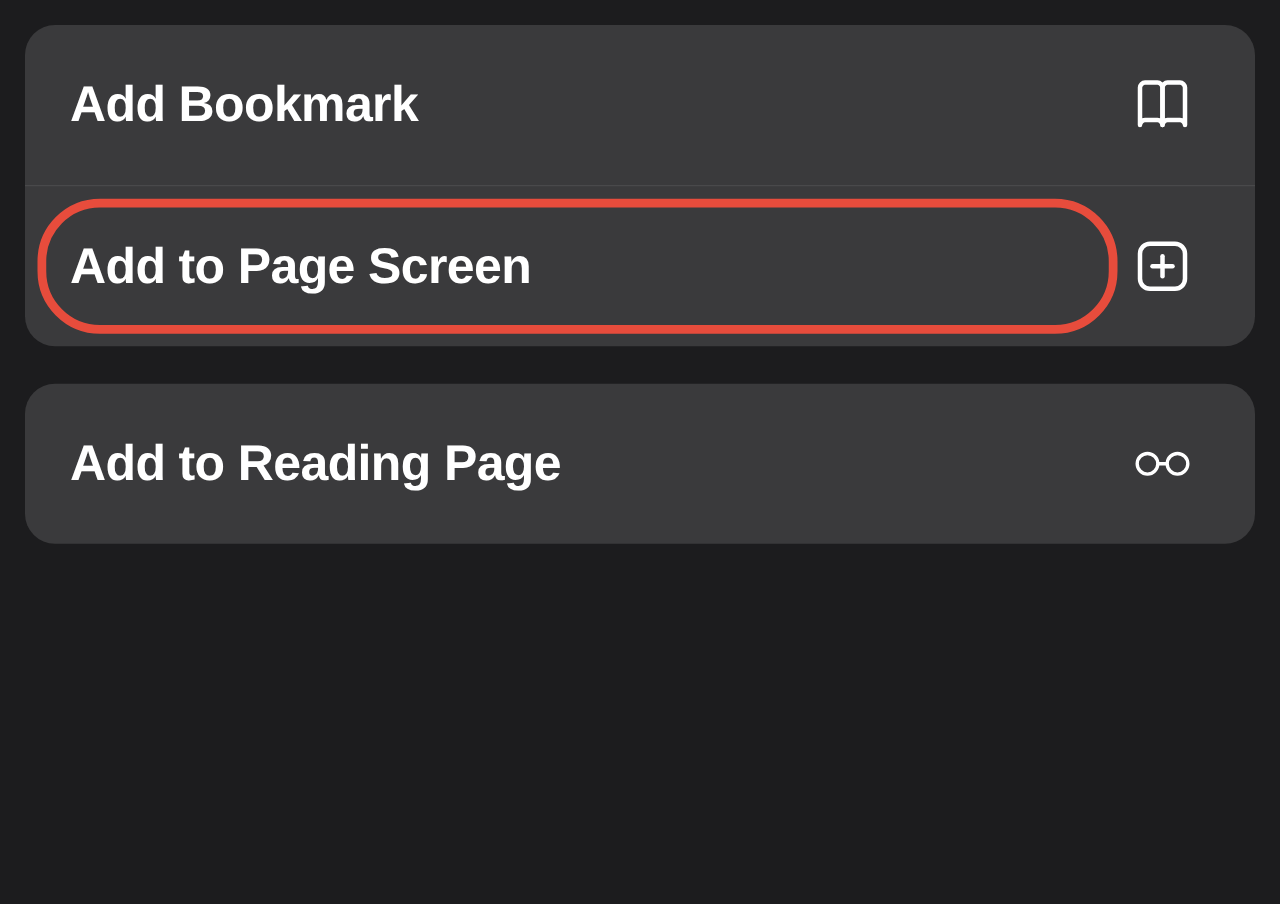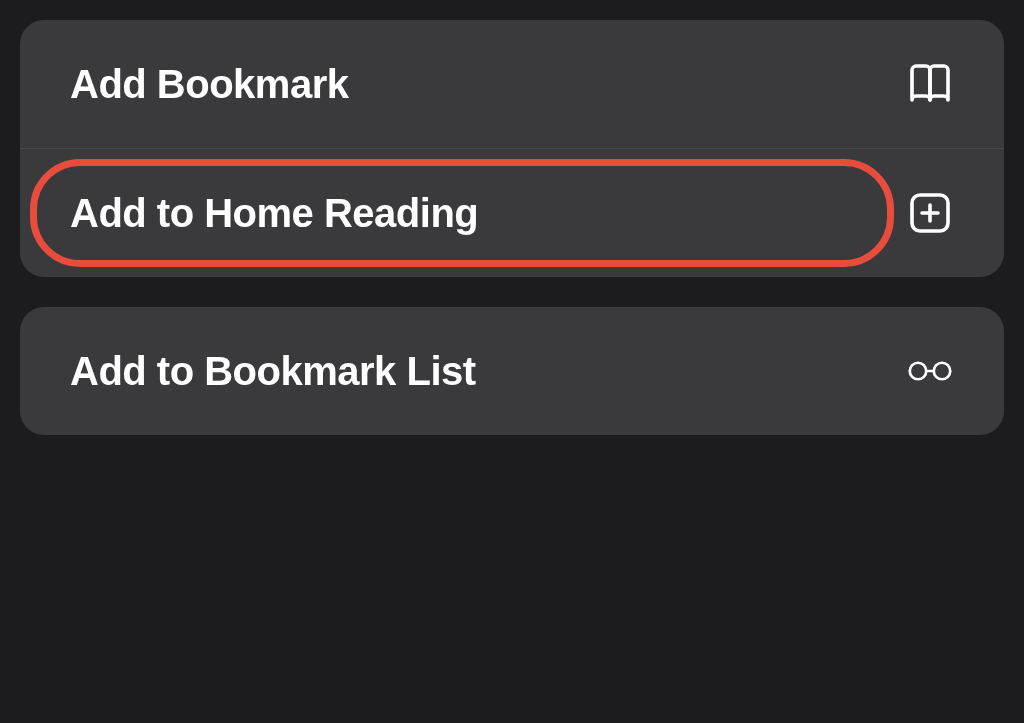--- a/index.html
+++ b/index.html
@@ -19,21 +19,21 @@
     }
     .menu-group {
       background: #3a3a3c;
       border-radius: 24px;
       overflow: hidden;
     }
     .menu-item {
       display: flex;
       align-items: center;
       justify-content: space-between;
-      padding: 40px 50px 40px 50px;
+      padding: 40px 50px 40px 36px;
       border-bottom: 1px solid rgba(255,255,255,0.08);
       cursor: pointer;
       position: relative;
     }
     .menu-item:last-child {
       border-bottom: none;
     }
     .menu-label {
       color: #ffffff;
       font-size: 40px;
@@ -71,34 +71,34 @@
     <span class="menu-label">Add Bookmark</span>
     <span class="menu-icon">
       <svg viewBox="0 0 24 24" fill="none" stroke="#ffffff" stroke-width="1.8">
         <path d="M3 5 C3 4 4 3 5 3 L10 3 C11 3 12 4 12 5 L12 20 C12 19 11 18 10 18 L5 18 C4 18 3 19 3 20 Z" stroke-linejoin="round"></path>
         <path d="M21 5 C21 4 20 3 19 3 L14 3 C13 3 12 4 12 5 L12 20 C12 19 13 18 14 18 L19 18 C20 18 21 19 21 20 Z" stroke-linejoin="round"></path>
       </svg>
     </span>
   </div>
   <div class="menu-item">
     <div class="highlight-ring"></div>
-    <span class="menu-label">Add to Home Reading</span>
+    <span class="menu-label">Add to Page Screen</span>
     <span class="menu-icon">
       <svg viewBox="0 0 24 24" fill="none" stroke="#ffffff" stroke-width="1.8">
         <rect x="3" y="3" width="18" height="18" rx="4" ry="4"></rect>
         <line x1="12" y1="8" x2="12" y2="16" stroke-linecap="round"></line>
         <line x1="8" y1="12" x2="16" y2="12" stroke-linecap="round"></line>
       </svg>
     </span>
   </div>
 </div>
 
 <div class="menu-group">
   <div class="menu-item">
-    <span class="menu-label">Add to Bookmark List</span>
+    <span class="menu-label">Add to Reading Page</span>
     <span class="menu-icon">
       <svg viewBox="0 0 32 24" fill="none" stroke="#ffffff" stroke-width="1.8">
         <circle cx="8" cy="12" r="5.5"></circle>
         <circle cx="24" cy="12" r="5.5"></circle>
         <line x1="13.5" y1="12" x2="18.5" y2="12"></line>
       </svg>
     </span>
   </div>
 </div>
 

